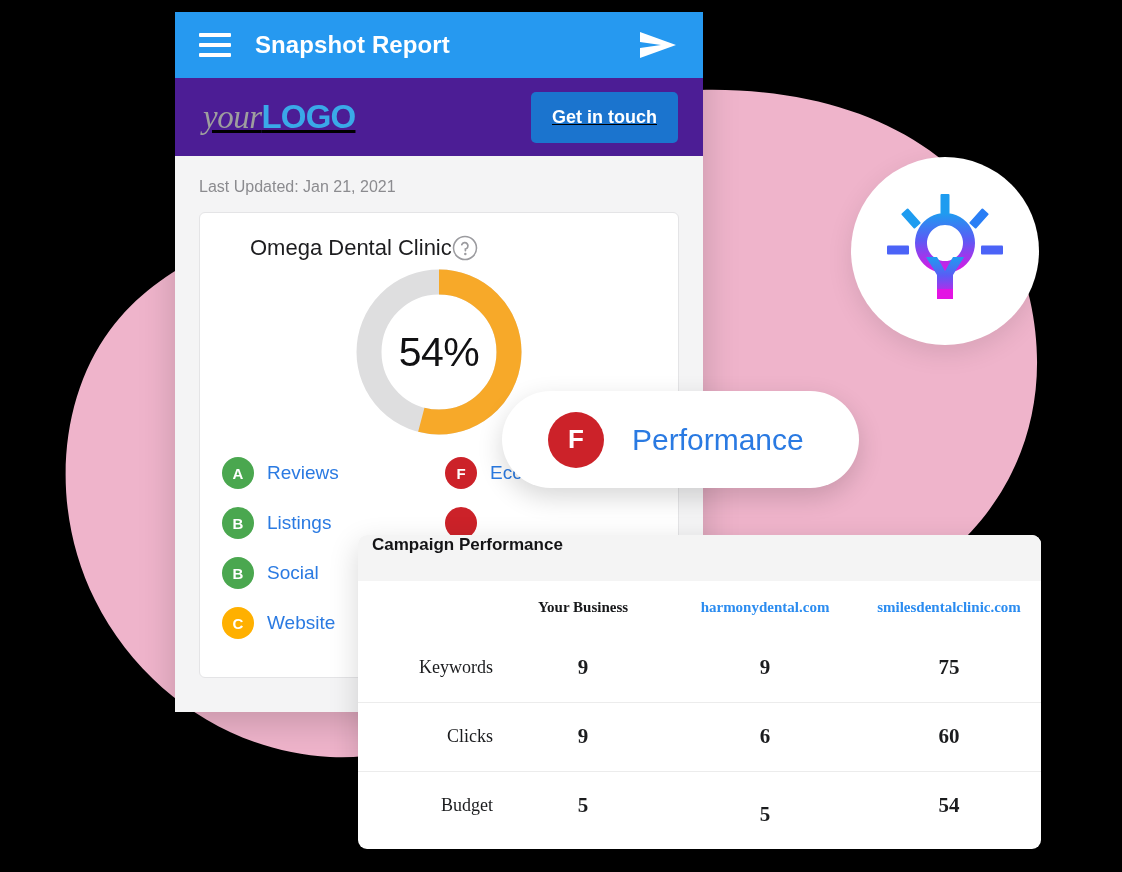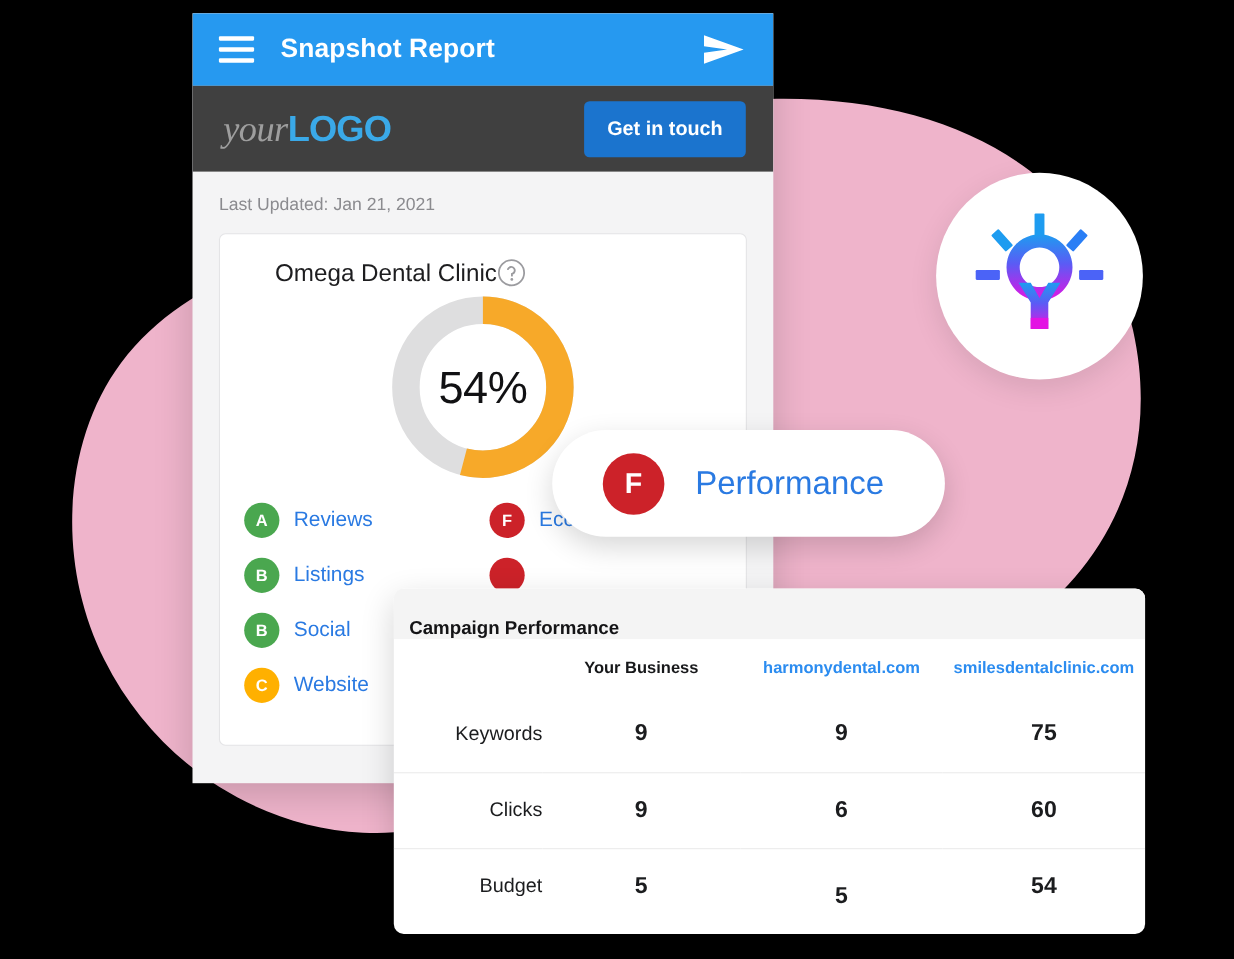--- a/index.html
+++ b/index.html
@@ -69,25 +69,26 @@
     font-size: 24px;
     font-weight: bold;
     letter-spacing: .1px;
   }
 
   .send-icon { flex: none; width: 38px; height: 30px; cursor: pointer; }
 
   
   .logo-bar {
     height: 78px;
-    background: #404040;
+    background: #4c1d95;
     display: flex;
     align-items: center;
     justify-content: space-between;
     padding: 0 25px 0 28px;
+    text-decoration: underline;
   }
   .logo {
     font-size: 33px;
     line-height: 1;
     white-space: nowrap;
   }
   .logo .your {
     font-family: "Liberation Serif", serif;
     font-style: italic;
     color: #9e9e9e;
@@ -246,33 +247,34 @@
     height: 314px;
     background: #ffffff;
     border-radius: 9px;
     box-shadow: 0 10px 30px rgba(0,0,0,0.16);
     overflow: hidden;
   }
   .table-title-bar {
     background: #f4f4f4;
     height: 46px;
     display: flex;
-    align-items: flex-end;
+    align-items: flex-start;
     padding-left: 14px;
   }
   .table-title {
     font-size: 17px;
     font-weight: bold;
     color: #141416;
   }
 
   table.cp {
     width: 100%;
     border-collapse: collapse;
     table-layout: fixed;
+    font-family: Liberation Serif, serif;
   }
   table.cp th, table.cp td {
     text-align: center;
     font-weight: normal;
   }
   table.cp th.colname, table.cp td.rowname {
     text-align: right;
     padding-left: 16px;
   }
   table.cp thead th {

